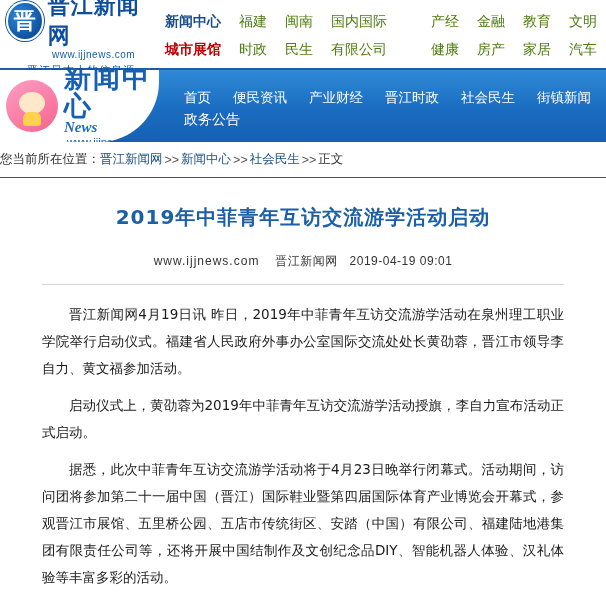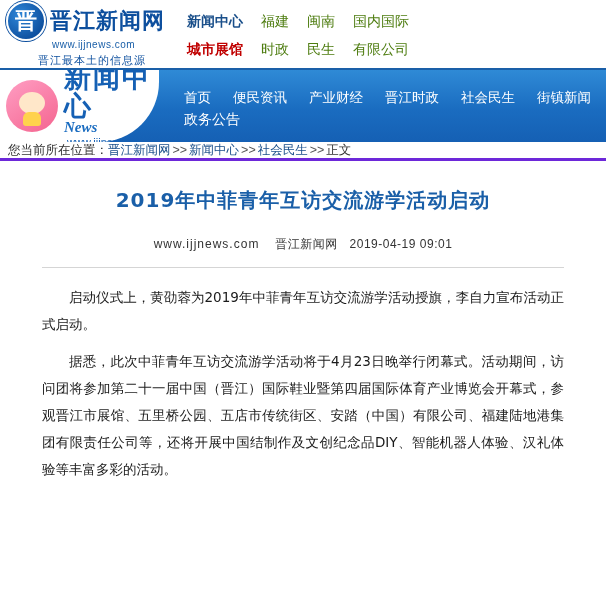--- a/index.html
+++ b/index.html
@@ -197,24 +197,23 @@
   }
   .subnav-second {
     display:flex; align-items:center;
     height: 16px;
     padding-left: 14px;
   }
   .subnav-second .subnav-item { font-size: 14px; }
 
   
   .breadcrumb {
-    height: 19px;
-    border-bottom: 3px solid #6d28d9;
+    height: 36px;
+    border-bottom: 1px solid #6d28d9;
     display:flex; align-items:center;
-    padding-left: 8px;
     font-size: 12.5px;
     color: #333;
   }
   .breadcrumb a { color:#1a4f8a; text-decoration:none; cursor:pointer; }
   .breadcrumb .sep { color:#555; margin: 0 2px; }
 
   
   .article { padding: 0 42px; }
   .article-title {
     text-align:center;
@@ -276,20 +275,34 @@
         <div class="nav-row">
           <span class="nav-item red">城市展馆</span>
           <span class="nav-item plain">时政</span>
           <span class="nav-item plain">民生</span>
           <span class="nav-item plain">有限公司</span>
         </div>
       </div>
 
       <div class="col-gap"></div>
 
+      <div class="nav-col">
+        <div class="nav-row">
+          <span class="nav-item plain">产经</span>
+          <span class="nav-item plain">金融</span>
+          <span class="nav-item plain">教育</span>
+          <span class="nav-item plain">文明</span>
+        </div>
+        <div class="nav-row">
+          <span class="nav-item plain">健康</span>
+          <span class="nav-item plain">房产</span>
+          <span class="nav-item plain">家居</span>
+          <span class="nav-item plain">汽车</span>
+        </div>
+      </div>
     </div>
   </div>
 
   <div class="banner">
     <div class="banner-left">
       <div class="mascot"></div>
       <div class="banner-titles">
         <div class="banner-title-cn">新闻中心</div>
         <div class="banner-title-en">News</div>
         <div class="banner-title-url">.www.ijjnews.com</div>
@@ -327,19 +340,20 @@
 
     <div class="article-meta">
       <span class="site">www.ijjnews.com</span>
       <span class="source">晋江新闻网</span>
       <span class="date">2019-04-19 09:01</span>
     </div>
 
     <hr class="hr">
 
     <div class="article-body">
+      <p>晋江新闻网4月19日讯 昨日，2019年中菲青年互访交流游学活动在泉州理工职业学院举行启动仪式。福建省人民政府外事办公室国际交流处处长黄劭蓉，晋江市领导李自力、黄文福参加活动。</p>
       <p>启动仪式上，黄劭蓉为2019年中菲青年互访交流游学活动授旗，李自力宣布活动正式启动。</p>
       <p>据悉，此次中菲青年互访交流游学活动将于4月23日晚举行闭幕式。活动期间，访问团将参加第二十一届中国（晋江）国际鞋业暨第四届国际体育产业博览会开幕式，参观晋江市展馆、五里桥公园、五店市传统街区、安踏（中国）有限公司、福建陆地港集团有限责任公司等，还将开展中国结制作及文创纪念品DIY、智能机器人体验、汉礼体验等丰富多彩的活动。</p>
     </div>
 
   </div>
 
 </div>
 
 </body></html>

